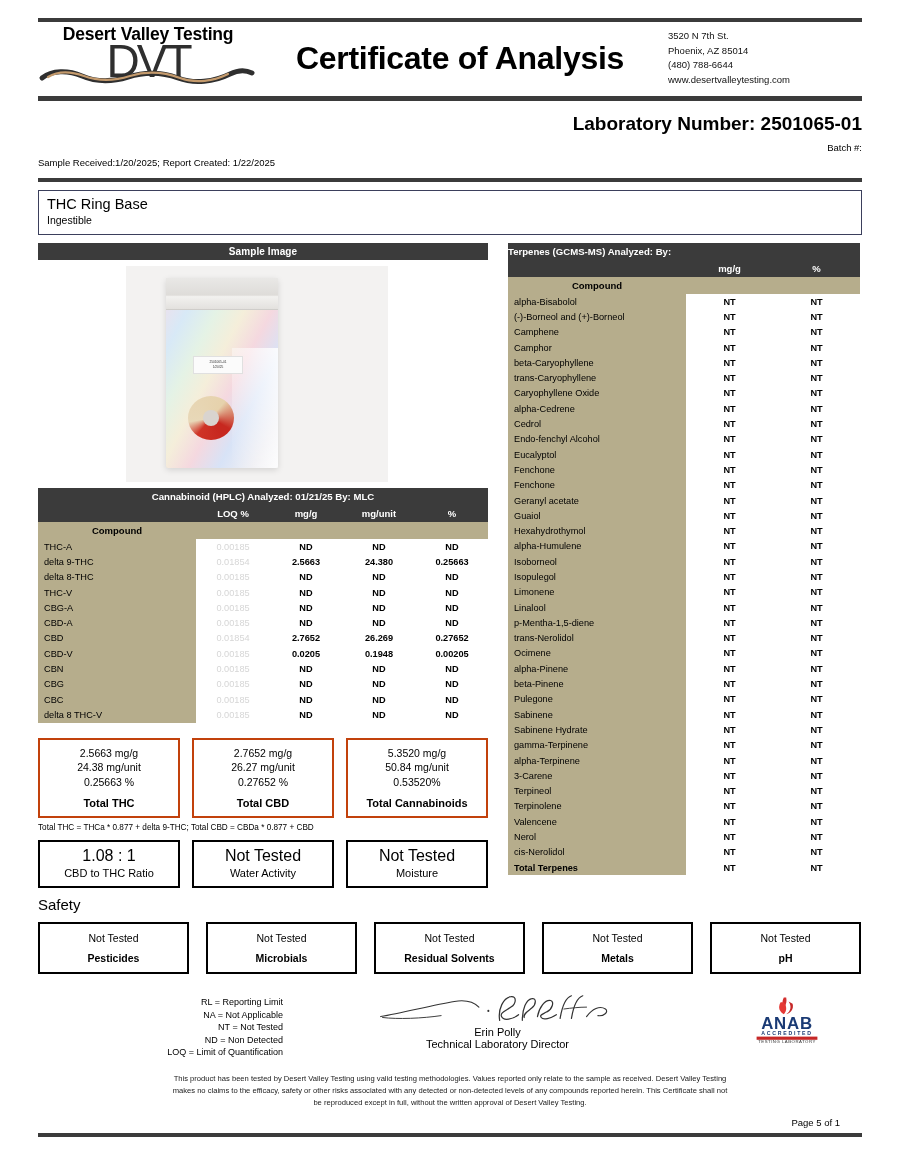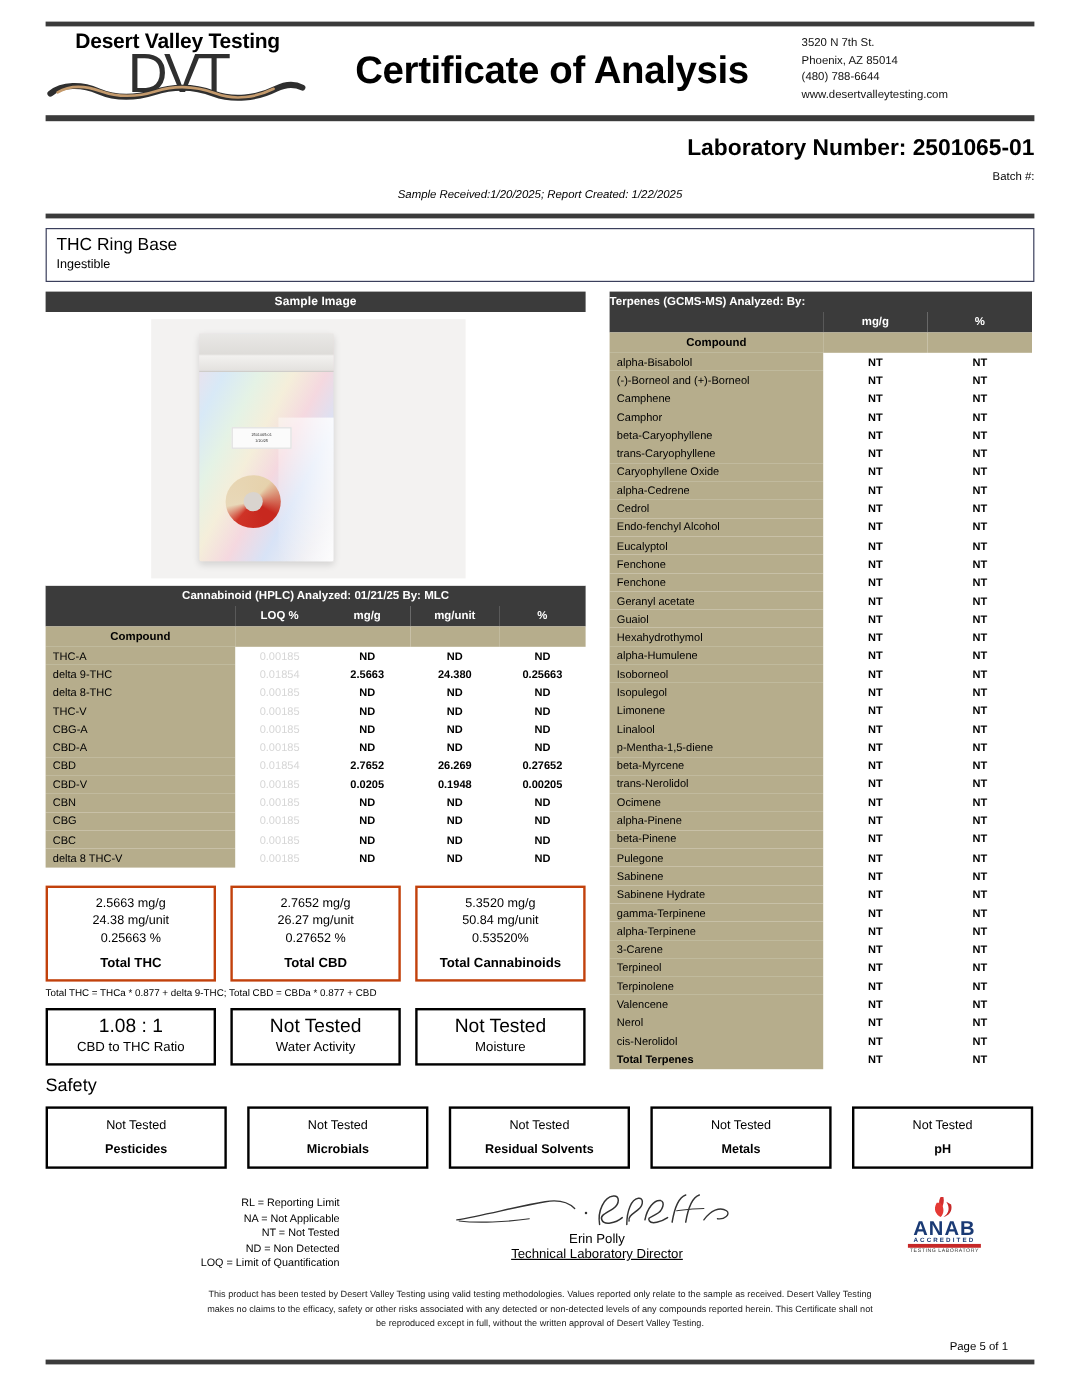--- a/index.html
+++ b/index.html
@@ -33,21 +33,21 @@
     position:relative;
   }
   .logo-snake { position:absolute; left:0; top:40px; width:220px; height:28px; }
   .title-wrap { flex:1; text-align:center; }
   .coa-title { font-size:32px; font-weight:bold; letter-spacing:-0.3px; }
   .addr { width:200px; font-size:9.5px; line-height:14.5px; color:#111; padding-left:6px;}
 
   
   .labnum { text-align:right; font-size:19px; font-weight:bold; margin-top:12px; }
   .batch { text-align:right; font-size:9.5px; margin-top:7px; }
-  .received { text-align:center; font-size:9.5px; margin-top:4px;font-style:italic; }
+  .received { text-align:left; font-size:9.5px; margin-top:4px; }
 
   .rule-mid { height:4px; background:#3b3b3b; margin-top:10px; }
 
   
   .sample-box {
     border:1px solid #3b3f5c; margin-top:8px; height:45px; padding:4px 8px 0 8px;
   }
   .sample-title { font-size:14.5px; line-height:18px; }
   .sample-sub { font-size:10.5px; line-height:15px; }
 
@@ -151,21 +151,21 @@
   .safebox { border:2px solid #000; width:151px; padding:7px 0 8px 0; text-align:center; }
   .safebox .ln { font-size:10.5px; line-height:15px; }
   .safebox .lbl { font-size:10.5px; font-weight:bold; margin-top:6px; }
 
   
   .footer { display:flex; margin-top:18px; align-items:flex-start; }
   .legend { width:245px; text-align:right; font-size:9px; line-height:12.5px; padding-top:4px;}
   .sig { flex:1; text-align:center; position:relative; }
   .sig-svg { height:34px; margin-bottom:-4px; }
   .sig-name { font-size:11px; }
-  .sig-role { font-size:11px;text-decoration:underline; }
+  .sig-role { font-size:11px; }
   .anab { width:150px; text-align:center; padding-top:2px; }
 
   .disclaimer {
     text-align:center; font-size:7.6px; line-height:12px; margin-top:14px; color:#1a1a1a;
     padding:0 130px;
   }
   .pageno { text-align:right; font-size:9.5px; margin-top:8px; padding-right:22px; }
   .rule-bottom { height:4px; background:#3b3b3b; margin-top:5px; }
 </style>
 </head>
@@ -500,25 +500,20 @@
               <td class="cmp-cell" style="">Linalool</td>
               <td class="val">NT</td>
               <td class="val">NT</td>
             </tr>
             <tr>
               <td class="cmp-cell" style="">p-Mentha-1,5-diene</td>
               <td class="val">NT</td>
               <td class="val">NT</td>
             </tr>
             <tr>
-              <td class="cmp-cell" style="">beta-Myrcene</td>
-              <td class="val">NT</td>
-              <td class="val">NT</td>
-            </tr>
-            <tr>
               <td class="cmp-cell" style="">trans-Nerolidol</td>
               <td class="val">NT</td>
               <td class="val">NT</td>
             </tr>
             <tr>
               <td class="cmp-cell" style="">Ocimene</td>
               <td class="val">NT</td>
               <td class="val">NT</td>
             </tr>
             <tr>

